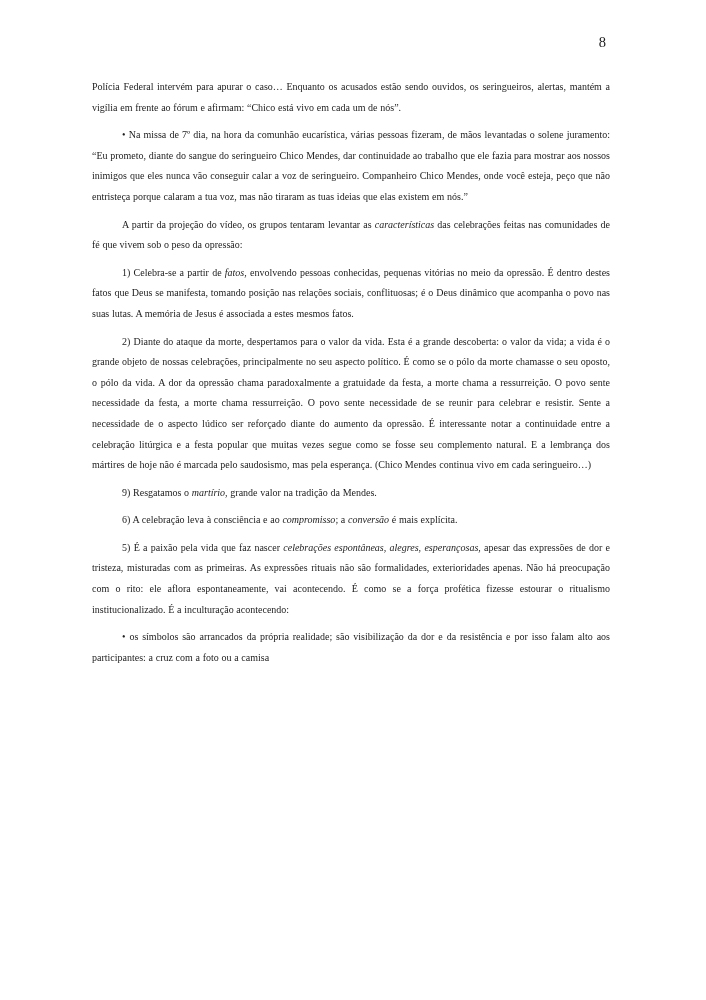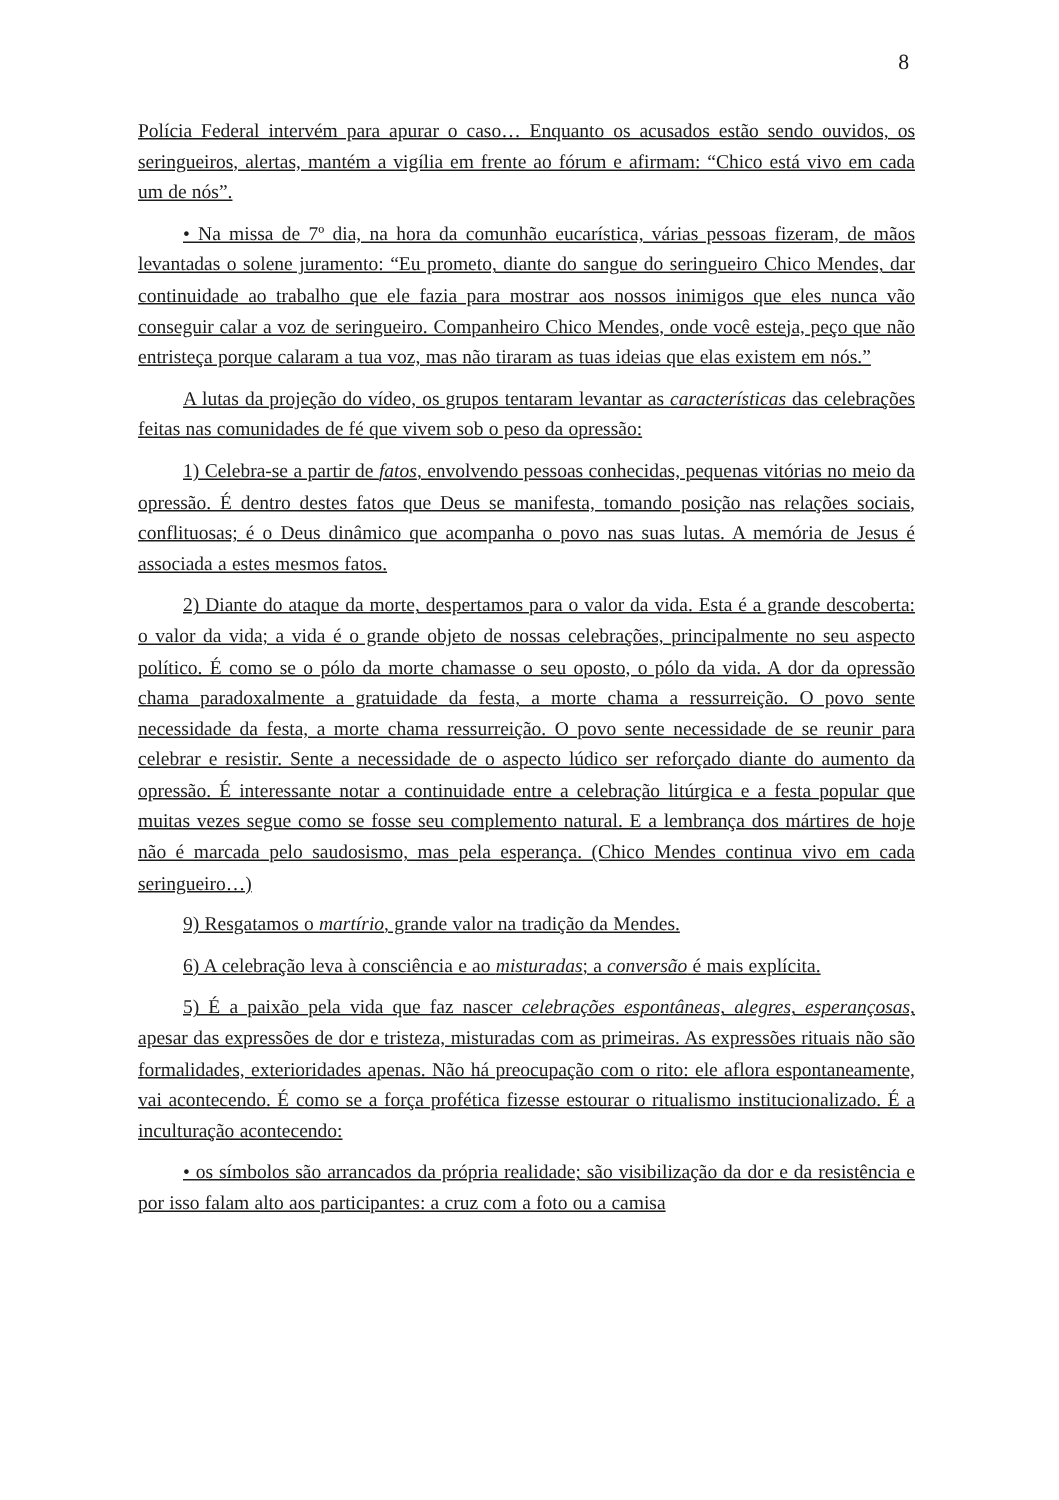--- a/index.html
+++ b/index.html
@@ -21,43 +21,42 @@
   }
   .page-number {
     text-align: right;
     font-size: 14.5px;
     line-height: 16px;
     padding-right: 4px;
     margin-bottom: 27px;
   }
   .doc-body p.para {
     margin: 0 0 7px 0;
-    font-size: 13px;
+    font-size: 10px;
     line-height: 20.6px;
     text-align: justify;
     hyphens: none;
     word-spacing: 0.02em;
-    text-decoration: underline;
   }
   .doc-body p.para.indent {
     text-indent: 30px;
   }
   .doc-body em {
     font-style: italic;
   }
 </style>
 </head>
 <body>
 
 <div class="page">
   <div class="page-number">8</div>
   <div class="doc-body">
       <p class="para"><span>Polícia Federal intervém para apurar o caso… Enquanto os acusados estão sendo ouvidos, os seringueiros, alertas, mantém a vigília em frente ao fórum e afirmam: “Chico está vivo em cada um de nós”.</span></p>
       <p class="para indent"><span>• Na missa de 7º dia, na hora da comunhão eucarística, várias pessoas fizeram, de mãos levantadas o solene juramento: “Eu prometo, diante do sangue do seringueiro Chico Mendes, dar continuidade ao trabalho que ele fazia para mostrar aos nossos inimigos que eles nunca vão conseguir calar a voz de seringueiro. Companheiro Chico Mendes, onde você esteja, peço que não entristeça porque calaram a tua voz, mas não tiraram as tuas ideias que elas existem em nós.”</span></p>
-      <p class="para indent"><span>A lutas da projeção do vídeo, os grupos tentaram levantar as </span><em>características</em><span> das celebrações feitas nas comunidades de fé que vivem sob o peso da opressão:</span></p>
+      <p class="para indent"><span>A partir da projeção do vídeo, os grupos tentaram levantar as </span><em>características</em><span> das celebrações feitas nas comunidades de fé que vivem sob o peso da opressão:</span></p>
       <p class="para indent"><span>1) Celebra-se a partir de </span><em>fatos</em><span>, envolvendo pessoas conhecidas, pequenas vitórias no meio da opressão. É dentro destes fatos que Deus se manifesta, tomando posição nas relações sociais, conflituosas; é o Deus dinâmico que acompanha o povo nas suas lutas. A memória de Jesus é associada a estes mesmos fatos.</span></p>
       <p class="para indent"><span>2) Diante do ataque da morte, despertamos para o valor da vida. Esta é a grande descoberta: o valor da vida; a vida é o grande objeto de nossas celebrações, principalmente no seu aspecto político. É como se o pólo da morte chamasse o seu oposto, o pólo da vida. A dor da opressão chama paradoxalmente a gratuidade da festa, a morte chama a ressurreição. O povo sente necessidade da festa, a morte chama ressurreição. O povo sente necessidade de se reunir para celebrar e resistir. Sente a necessidade de o aspecto lúdico ser reforçado diante do aumento da opressão. É interessante notar a continuidade entre a celebração litúrgica e a festa popular que muitas vezes segue como se fosse seu complemento natural. E a lembrança dos mártires de hoje não é marcada pelo saudosismo, mas pela esperança. (Chico Mendes continua vivo em cada seringueiro…)</span></p>
       <p class="para indent"><span>9) Resgatamos o </span><em>martírio</em><span>, grande valor na tradição da Mendes.</span></p>
-      <p class="para indent"><span>6) A celebração leva à consciência e ao </span><em>misturadas</em><span>; a </span><em>conversão</em><span> é mais explícita.</span></p>
+      <p class="para indent"><span>6) A celebração leva à consciência e ao </span><em>compromisso</em><span>; a </span><em>conversão</em><span> é mais explícita.</span></p>
       <p class="para indent"><span>5) É a paixão pela vida que faz nascer </span><em>celebrações espontâneas, alegres, esperançosas,</em><span> apesar das expressões de dor e tristeza, misturadas com as primeiras. As expressões rituais não são formalidades, exterioridades apenas. Não há preocupação com o rito: ele aflora espontaneamente, vai acontecendo. É como se a força profética fizesse estourar o ritualismo institucionalizado. É a inculturação acontecendo:</span></p>
       <p class="para indent"><span>• os símbolos são arrancados da própria realidade; são visibilização da dor e da resistência e por isso falam alto aos participantes: a cruz com a foto ou a camisa</span></p>
     </div>
 </div>
 
 </body></html>

